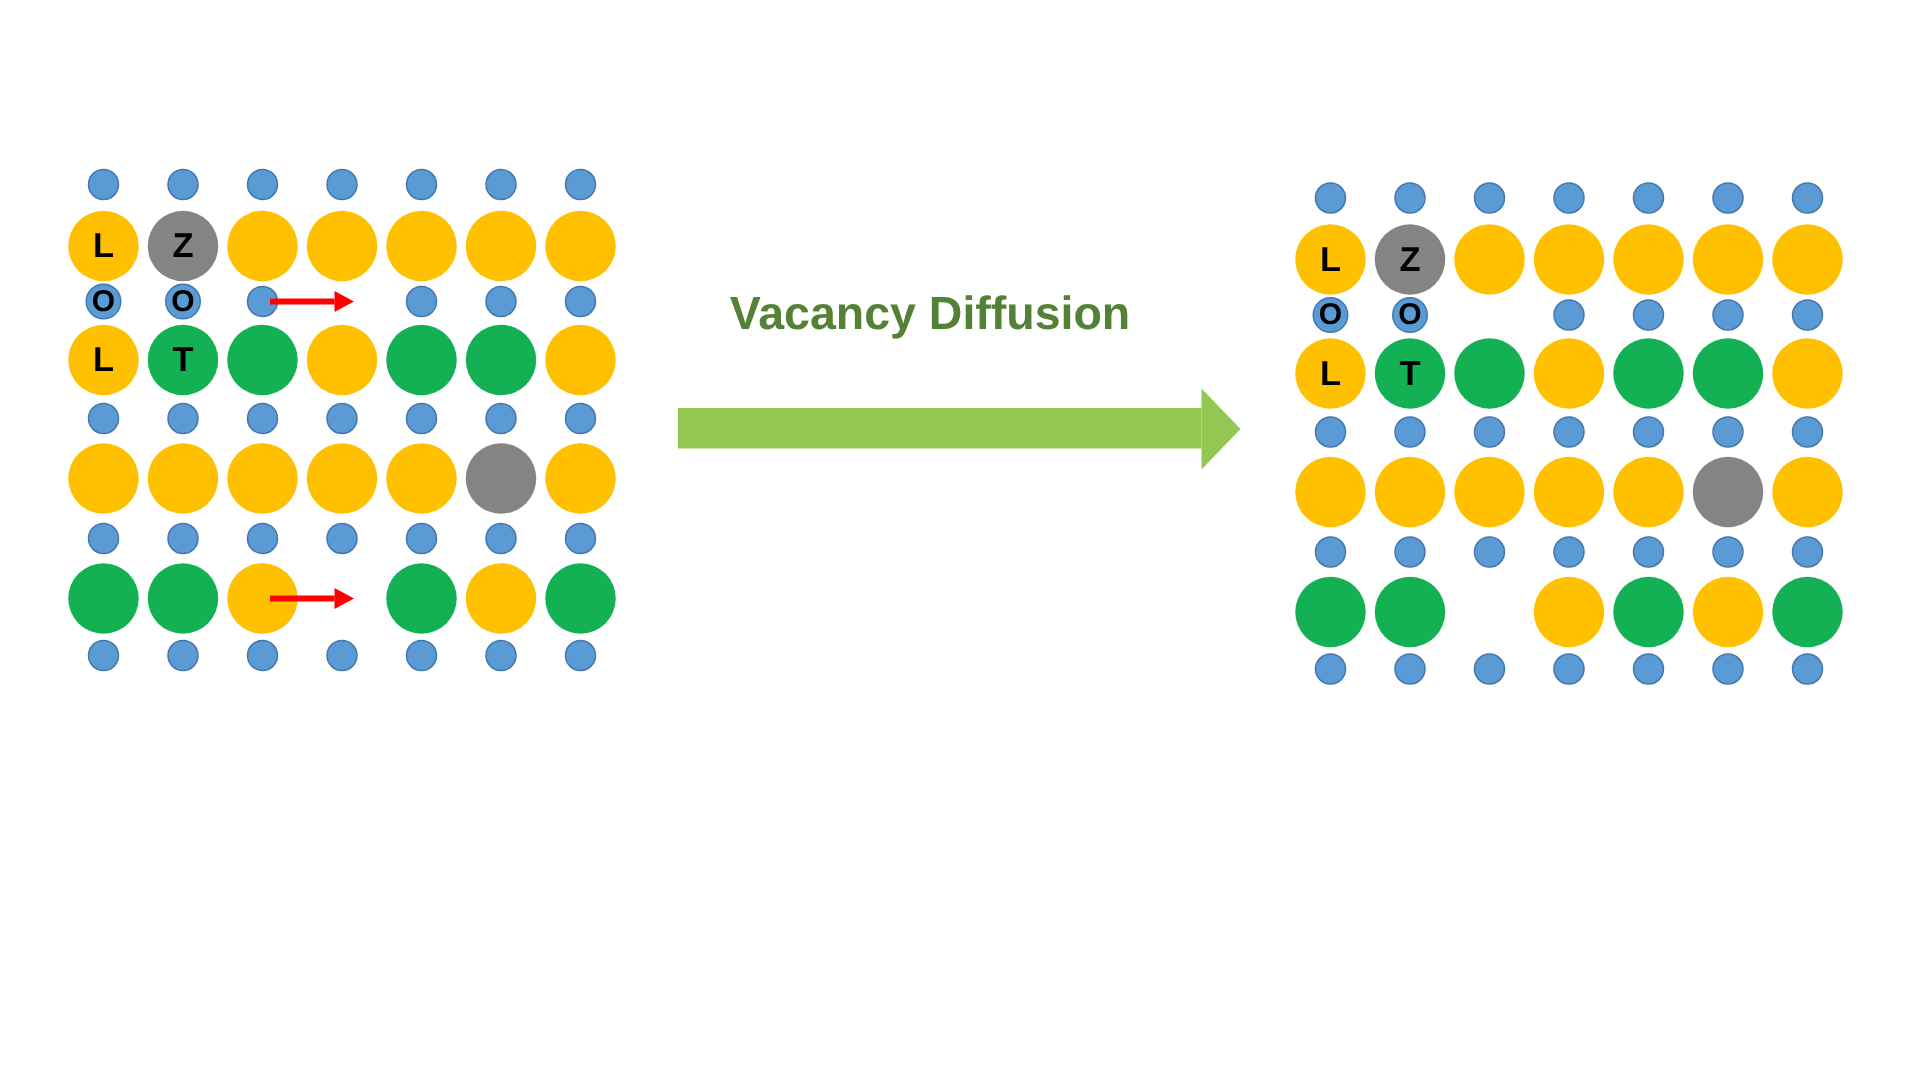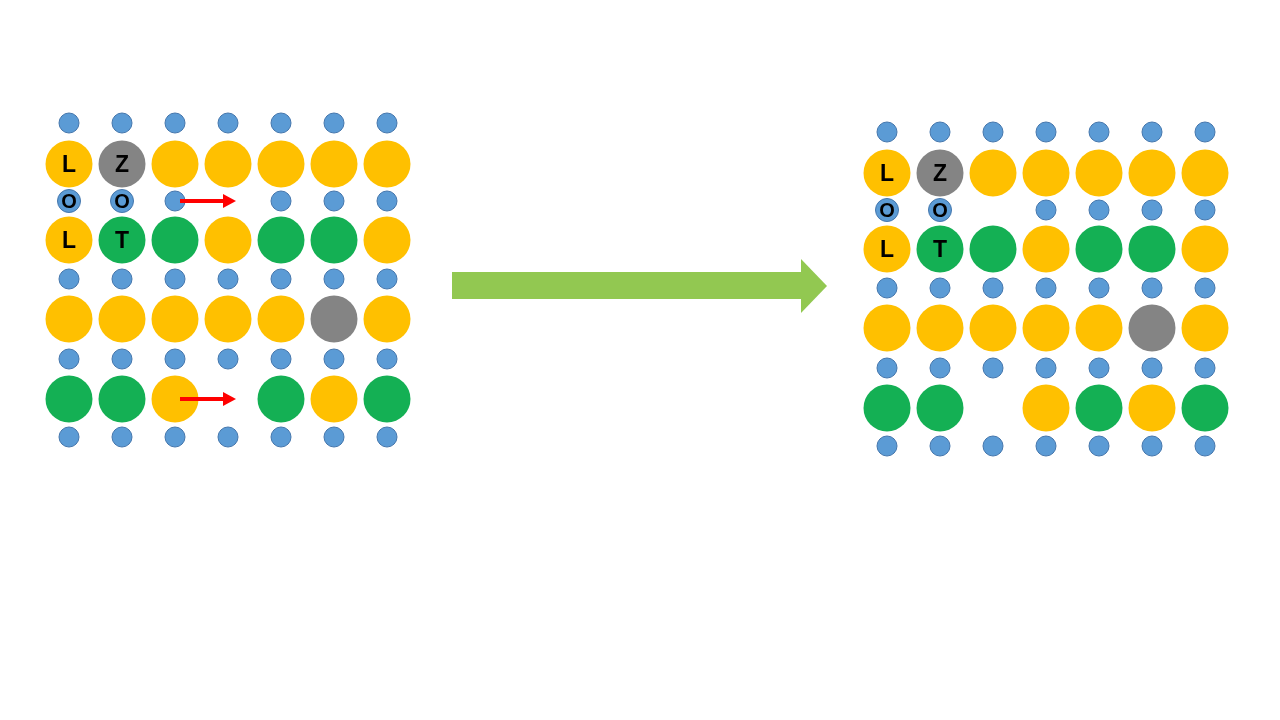--- a/index.html
+++ b/index.html
@@ -160,20 +160,21 @@
       <div class="atom" style="left: 318px; top: 276px; width: 47px; height: 47px; background: rgb(20, 176, 84);"></div>
       <div class="atom" style="left: 0px; top: 314px; width: 21px; height: 21px; background: rgb(91, 155, 213); border: 1px solid rgb(69, 119, 173);"></div>
       <div class="atom" style="left: 53px; top: 314px; width: 21px; height: 21px; background: rgb(91, 155, 213); border: 1px solid rgb(69, 119, 173);"></div>
       <div class="atom" style="left: 106px; top: 314px; width: 21px; height: 21px; background: rgb(91, 155, 213); border: 1px solid rgb(69, 119, 173);"></div>
       <div class="atom" style="left: 159px; top: 314px; width: 21px; height: 21px; background: rgb(91, 155, 213); border: 1px solid rgb(69, 119, 173);"></div>
       <div class="atom" style="left: 212px; top: 314px; width: 21px; height: 21px; background: rgb(91, 155, 213); border: 1px solid rgb(69, 119, 173);"></div>
       <div class="atom" style="left: 265px; top: 314px; width: 21px; height: 21px; background: rgb(91, 155, 213); border: 1px solid rgb(69, 119, 173);"></div>
       <div class="atom" style="left: 318px; top: 314px; width: 21px; height: 21px; background: rgb(91, 155, 213); border: 1px solid rgb(69, 119, 173);"></div>
     </div>
 
+  <div class="title">Vacancy Diffusion</div>
 
   <div>
     <div class="big-arrow-shaft"></div>
     <div class="big-arrow-head"></div>
   </div>
 
   <div class="lattice" style="left:887px; top:132px;">
       <div class="atom" style="left: 0px; top: 0px; width: 21px; height: 21px; background: rgb(91, 155, 213); border: 1px solid rgb(69, 119, 173);"></div>
       <div class="atom" style="left: 53px; top: 0px; width: 21px; height: 21px; background: rgb(91, 155, 213); border: 1px solid rgb(69, 119, 173);"></div>
       <div class="atom" style="left: 106px; top: 0px; width: 21px; height: 21px; background: rgb(91, 155, 213); border: 1px solid rgb(69, 119, 173);"></div>

